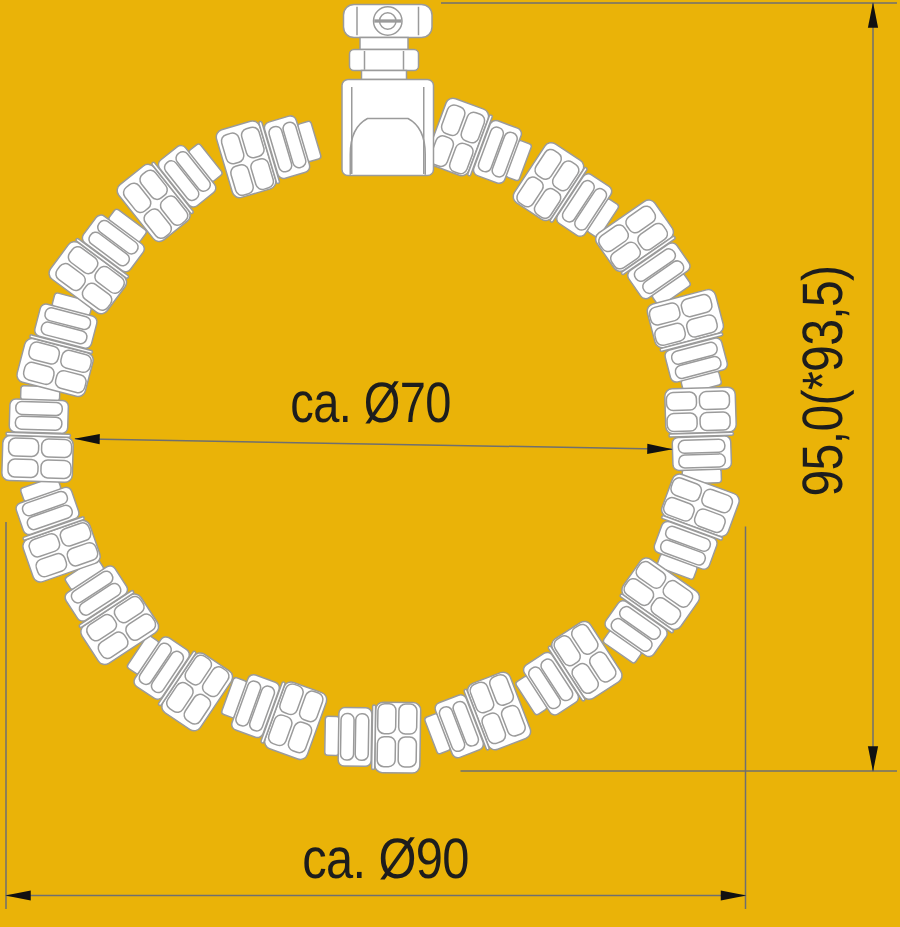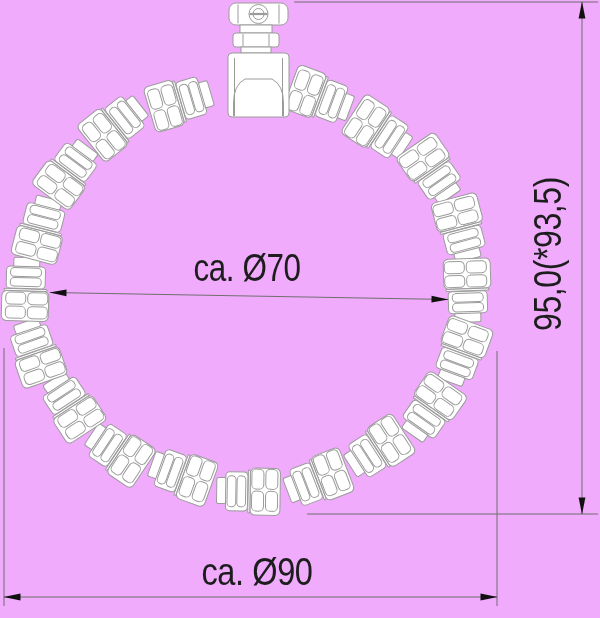--- a/index.html
+++ b/index.html
@@ -8,21 +8,21 @@
   svg { display: block; }
   .dim-text {
     font-family: "Liberation Sans", sans-serif;
     font-size: 38px;
     letter-spacing: -0.5px;
   }
 </style>
 </head>
 <body>
 
-<div class="stage" style="background: #f0abfc;">
+<div class="stage" style="background: #eab308;">
   <svg width="600" height="618" viewBox="0 0 600 618">
     <defs>
       <marker id="dimarrow" viewBox="-20 -5 21 10" refX="-0.5" refY="0" markerWidth="21" markerHeight="10" markerUnits="userSpaceOnUse" orient="auto-start-reverse">
         <path id="dimarrow-path" d="M0,0 L-17,3.4 L-17,-3.4 Z" stroke="none" fill="#111111"></path>
       </marker>
     </defs>
 
     <g id="ring-layer" stroke="#9b9b9b" fill="#ffffff" stroke-width="1">
         <g transform="translate(319.4,98.3) rotate(20.4)">
           <rect x="23" y="-14" width="9.5" height="26" rx="2"></rect>

